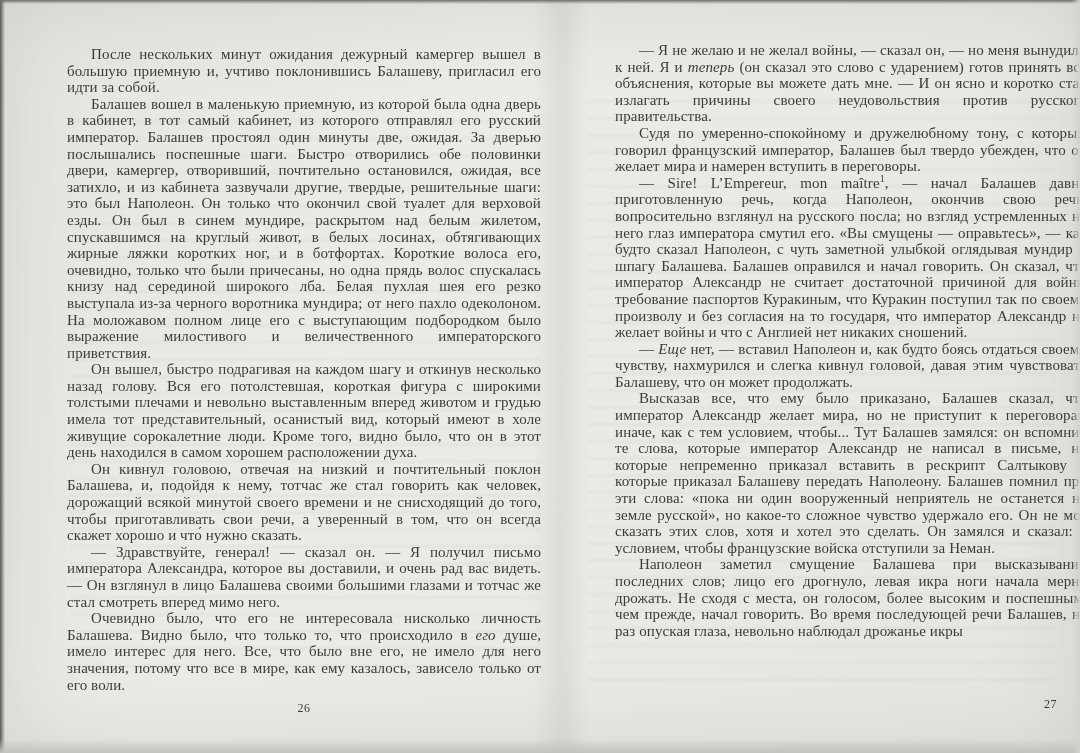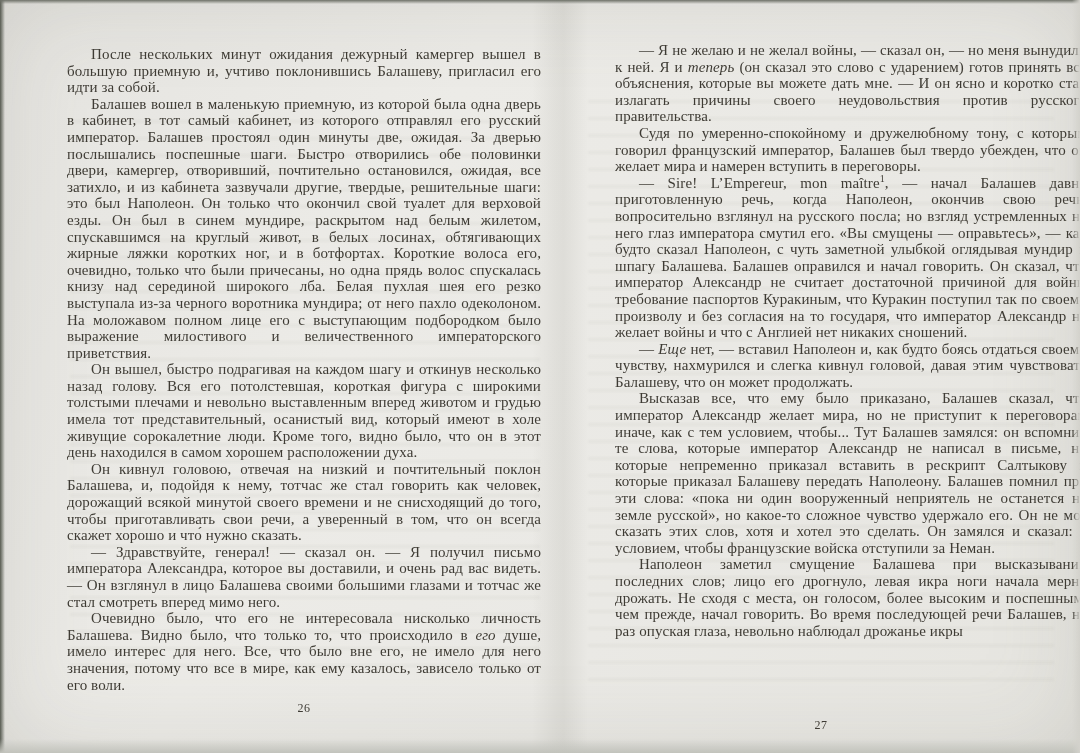--- a/index.html
+++ b/index.html
@@ -50,21 +50,21 @@
   }
   .footnote {
     margin:0; font-size:14px; line-height:16px; text-indent:24px; color:#3e3b34;
   }
   .footnote sup { font-size:9.5px; margin-right:5px; }
 
   .page-number {
     position:absolute; text-align:center; font-size:12px; color:#3e3b34; letter-spacing:0.5px;
   }
   .page-number.left  { left:67px;  top:701px; width:474px; }
-  .page-number.right { left:585px; top:718px; width:472px; }
+  .page-number.right { left:585px; top:697px; width:472px;text-align:right; }
 </style>
 </head>
 <body>
 
 <div class="scan">
 
   <div class="ghost gl"></div>
   <div class="ghost gr"></div>
 
   <div class="page-text left">

